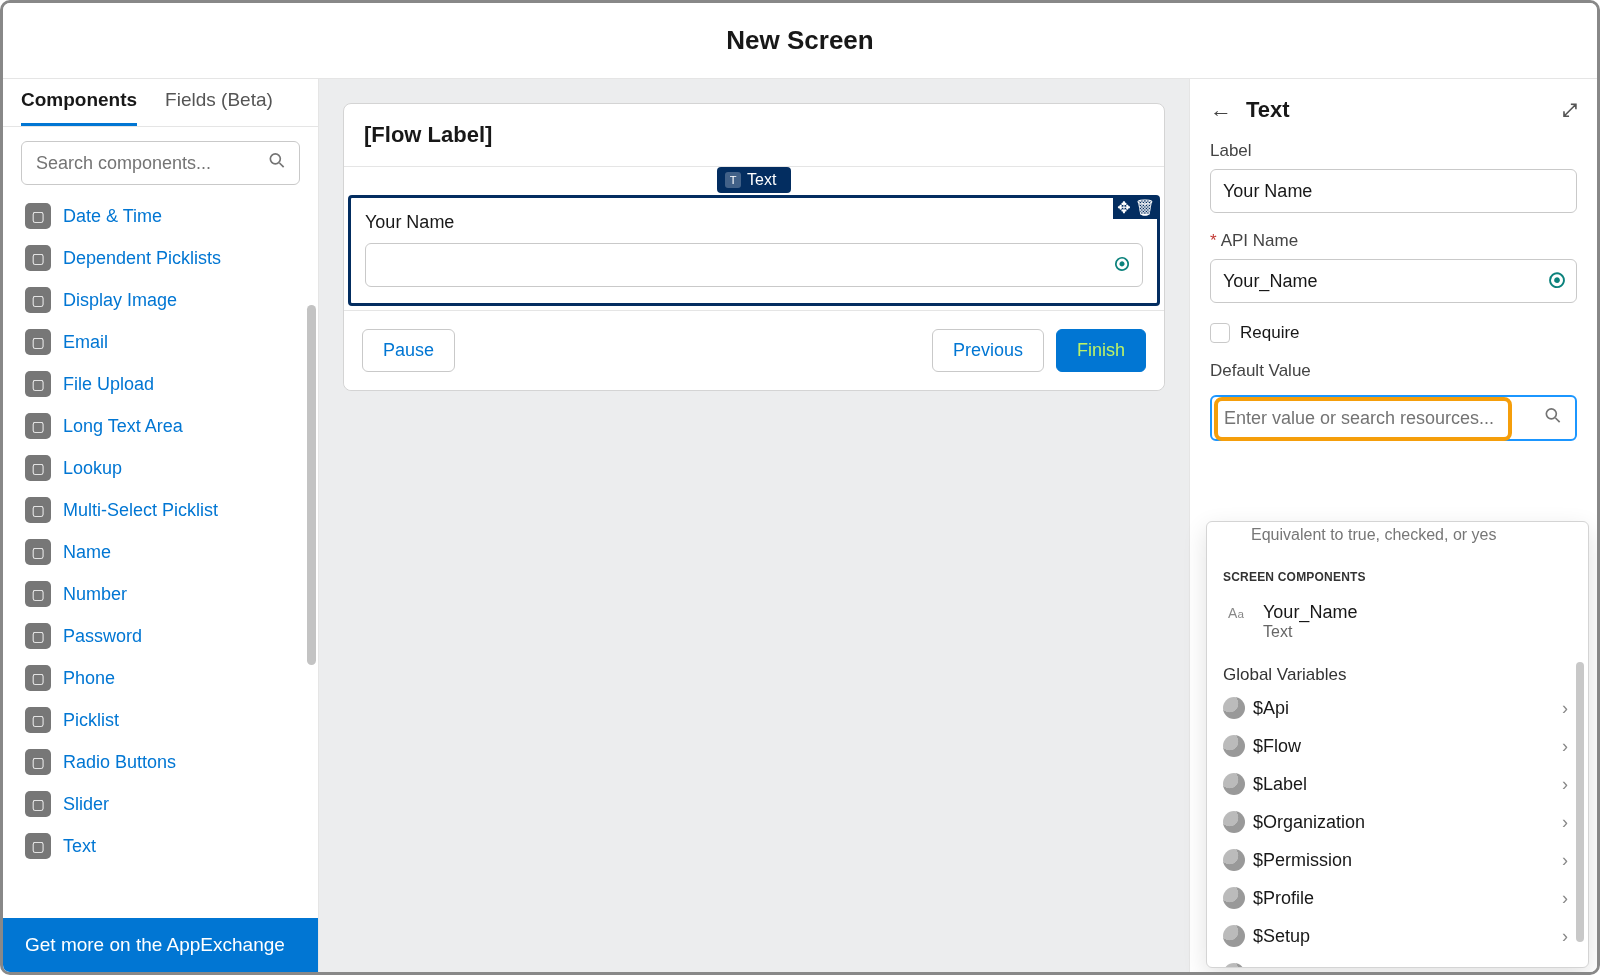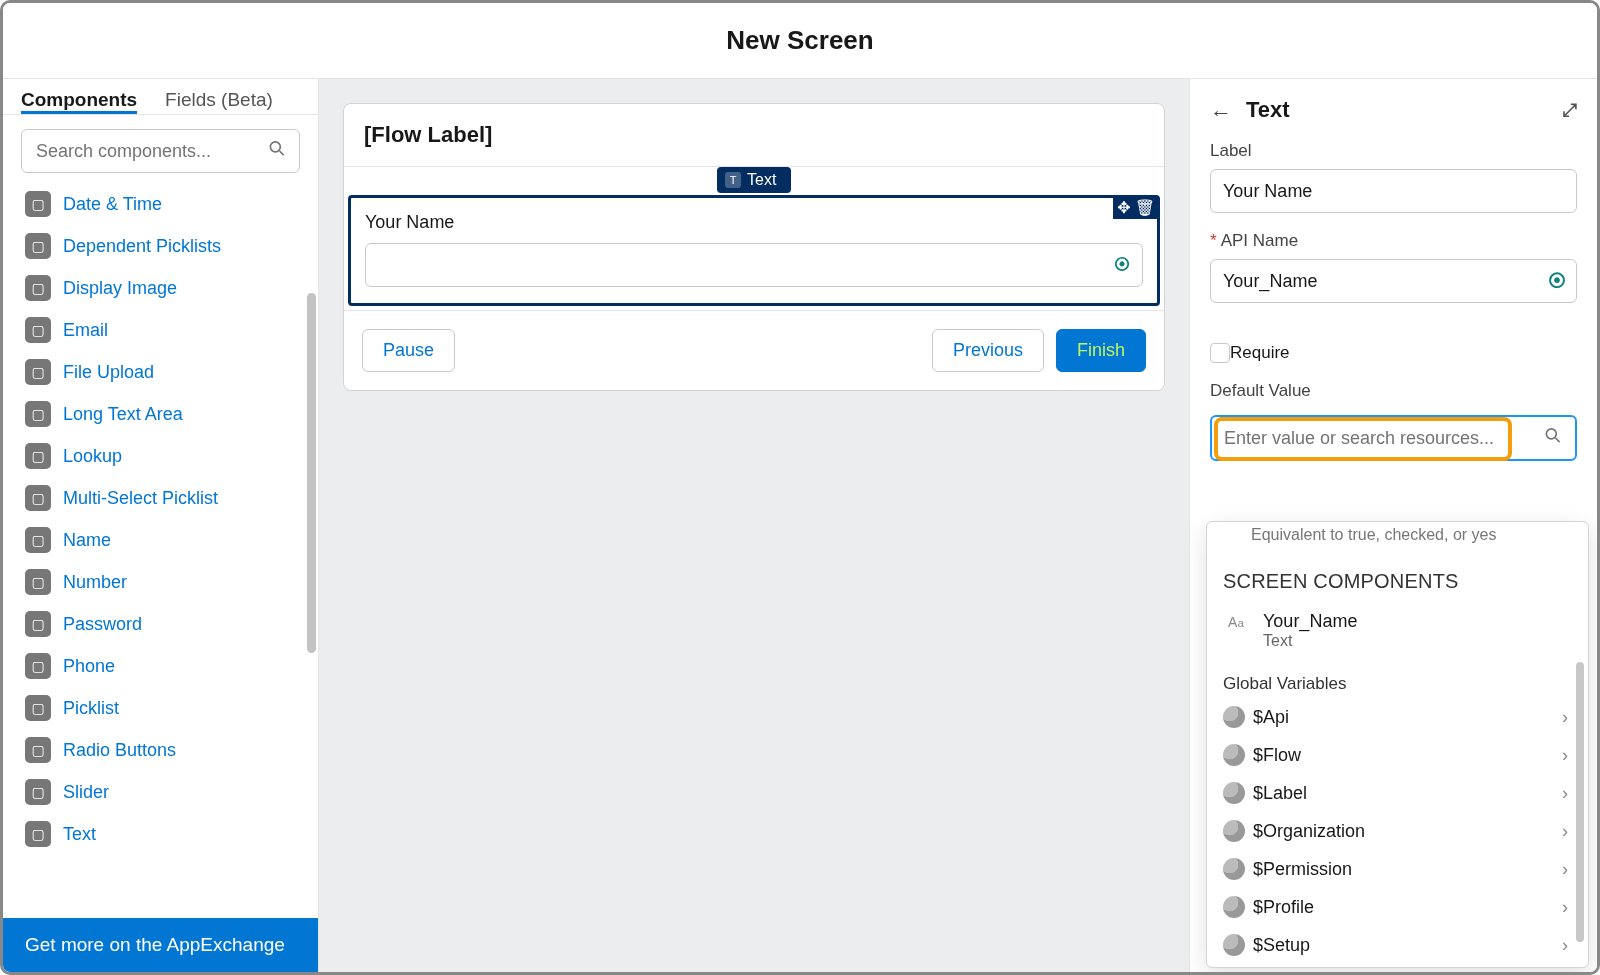--- a/index.html
+++ b/index.html
@@ -51,20 +51,21 @@
     background: #fff;
   }
   .left-tabs {
     display: flex;
     gap: 28px;
     padding: 10px 18px 0 18px;
     border-bottom: 1px solid #e5e5e5;
   }
   .left-tab {
     font-size: 19px;
+    padding-bottom: 12px;
     color: #555;
     cursor: pointer;
   }
   .left-tab.active {
     font-weight: 700;
     color: #181818;
     border-bottom: 3px solid #0176d3;
   }
   .left-search-wrap {
     padding: 14px 18px 10px 18px;
@@ -246,24 +247,23 @@
     font-size: 18px;
     display: flex; align-items: center;
     position: relative;
     color: #181818;
   }
   .text-input .suffix-icon {
     position: absolute; right: 10px; top: 50%; transform: translateY(-50%);
     color: #0b827c; font-weight:700;
   }
   .checkbox-row {
-    display: flex; align-items: center; 
+    display: flex; align-items: center; gap: 10px;
     padding: 6px 20px 14px 20px;
     font-size: 17px;
-    margin-top: 20px;
   }
   .checkbox-row .cb {
     width: 20px; height: 20px; border: 1px solid #c9c9c9; border-radius: 4px;
   }
 
   
   .default-combo {
     margin: 0 20px;
     border: 2px solid #1b96ff;
     border-radius: 6px;
@@ -298,21 +298,21 @@
     box-shadow: 0 8px 24px rgba(0,0,0,.12);
     overflow: hidden;
     padding-right: 12px;
   }
   .dd-truncated {
     color: #777; font-size: 16px;
     padding: 4px 16px 6px 44px;
     text-decoration: line-through;
   }
   .dd-section-title {
-    font-size: 20px; font-weight: 400; color: #333;
+    font-size: 12px; font-weight: 700; color: #333;
     padding: 20px 16px 10px 16px;
     text-transform: none;
     letter-spacing: .2px;
   }
   .dd-screencomp {
     display: flex; gap: 14px; align-items: flex-start;
     padding: 8px 16px 14px 16px; cursor: pointer;
   }
   .dd-screencomp .scicon {
     width: 26px; height: 22px; color:#888; font-size: 14px;

